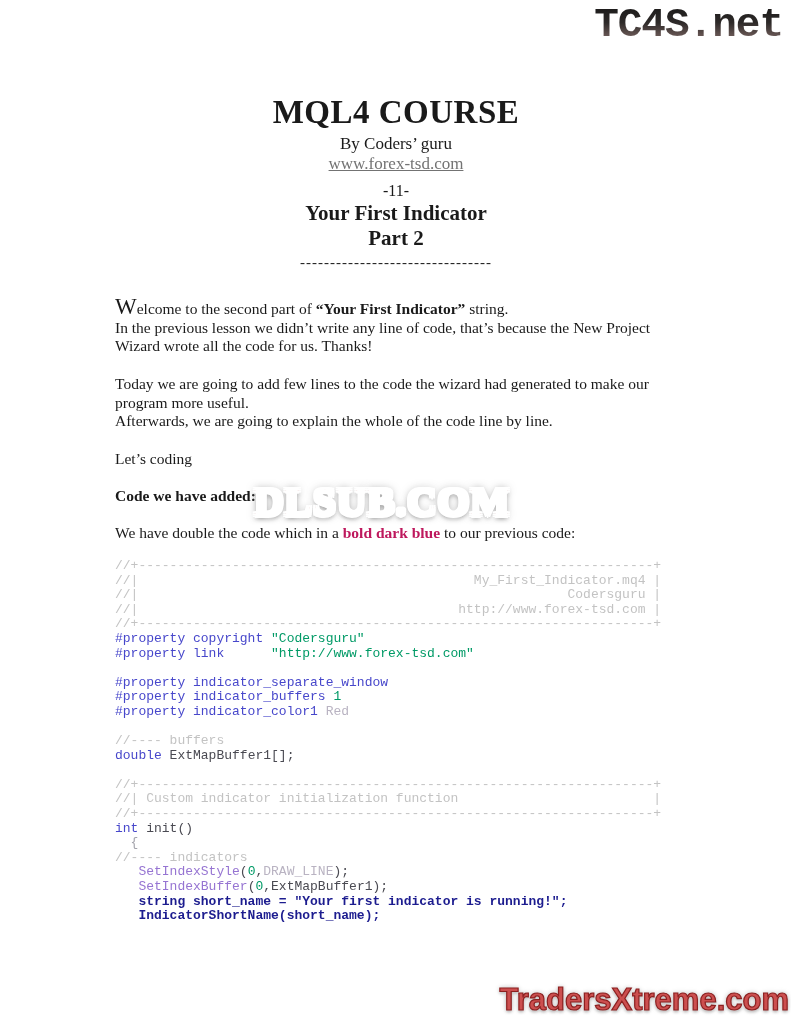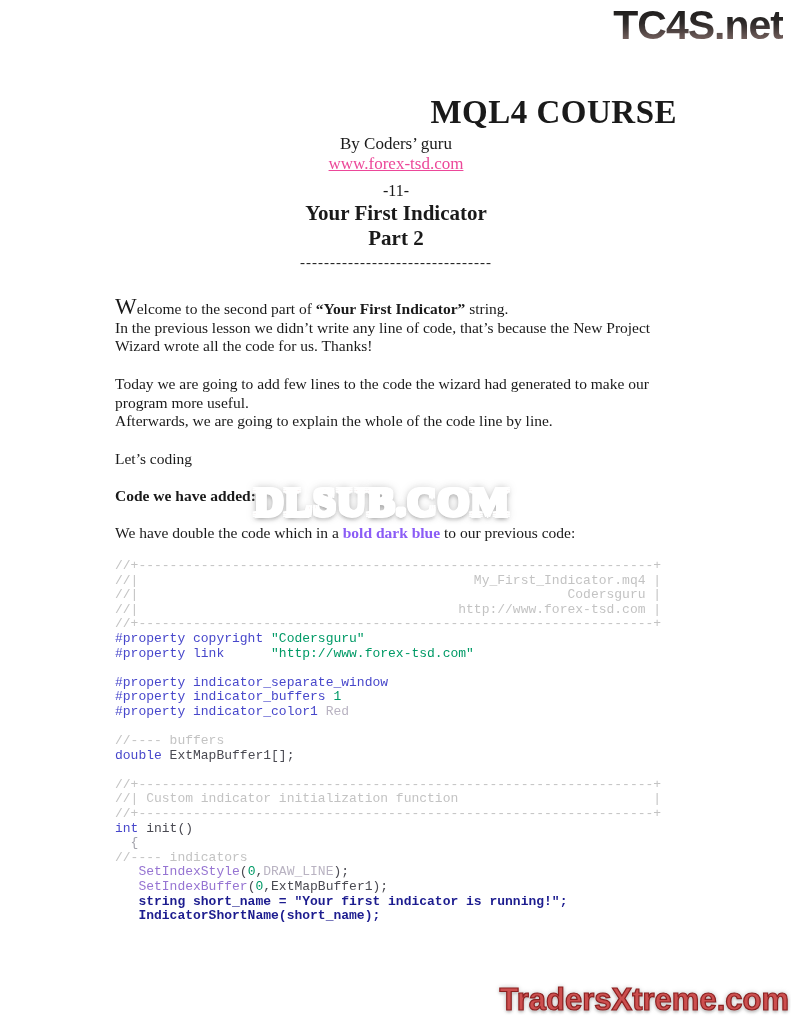--- a/index.html
+++ b/index.html
@@ -8,21 +8,21 @@
     width: 791px; height: 1024px;
     position: relative;
     font-family: "Liberation Serif", serif;
     color: #1a1a1a;
     overflow: hidden;
   }
 
   
   .logo-top {
     position: absolute; top: 2px; right: 8px;
-    font-family: Liberation Sans, sans-serif;
+    font-family: Liberation Mono, monospace;
     font-weight: bold; font-size: 41px; letter-spacing: -1px;
     background: linear-gradient(180deg, #161616 0%, #2e2a29 45%, #9b7f7b 100%);
     -webkit-background-clip: text; background-clip: text; color: transparent;
   }
   .logo-bottom {
     position: absolute; bottom: 6px; right: 2px;
     font-family: "Liberation Sans", sans-serif;
     font-weight: bold; font-size: 31px; letter-spacing: 0px;
     color: var(--footer-red, #cc4f4f);
     -webkit-text-stroke: 1.2px #8c2020;
@@ -37,37 +37,37 @@
     text-shadow:
       -2px -2px 0 #ffffff, 2px -2px 0 #ffffff, -2px 2px 0 #ffffff, 2px 2px 0 #ffffff,
       -2px 0 0 #ffffff, 2px 0 0 #ffffff, 0 -2px 0 #ffffff, 0 3px 0 #ffffff,
       0 0 8px rgba(130,130,130,0.9), 0 4px 4px rgba(120,120,120,0.65);
   }
 
   
   .page { padding: 94px 0 0 115px; width: 680px; }
   .center { text-align: center; width: 562px; }
 
-  .doc-title { font-size: 33px; font-weight: bold; letter-spacing: 0.5px; text-align: right; }
+  .doc-title { font-size: 33px; font-weight: bold; letter-spacing: 0.5px; }
   .byline   { font-size: 17px; margin-top: 3px; }
-  .site-link { font-size: 17px; color: #ec4899; text-decoration: underline; }
+  .site-link { font-size: 17px; color: #737373; text-decoration: underline; }
   .lesson-num { font-size: 16px; margin-top: 8px; }
   .lesson-title { font-size: 21px; font-weight: bold; margin-top: 1px; }
   .lesson-part  { font-size: 21px; font-weight: bold; }
   .divider { font-size: 15px; letter-spacing: 1px; margin-top: 3px; color: #222; }
 
   .bodytext { width: 575px; font-size: 15.5px; line-height: 18.7px; }
   .p1 { margin-top: 27px; }
   .p2 { margin-top: 18.7px; }
   .p3 { margin-top: 18.7px; }
   .dropcap { font-size: 23px; }
   .b { font-weight: bold; text-align: right; }
   .section-heading { margin-top: 19px; font-size: 15.5px; font-weight: bold; }
   .sub-line { margin-top: 18.7px; font-size: 15.5px; }
-  .blue-bold { font-weight: bold; color: #8b5cf6; }
+  .blue-bold { font-weight: bold; color: #be185d; }
 
   
   .code-block {
     margin-top: 17px;
     font-family: "Liberation Mono", monospace;
     font-size: 13px; line-height: 14.6px;
     white-space: pre;
   }
   .tok-cmt { color: var(--cmt, #c3c3c3); }
   .tok-kw  { color: var(--kw,  #4747cb); }

